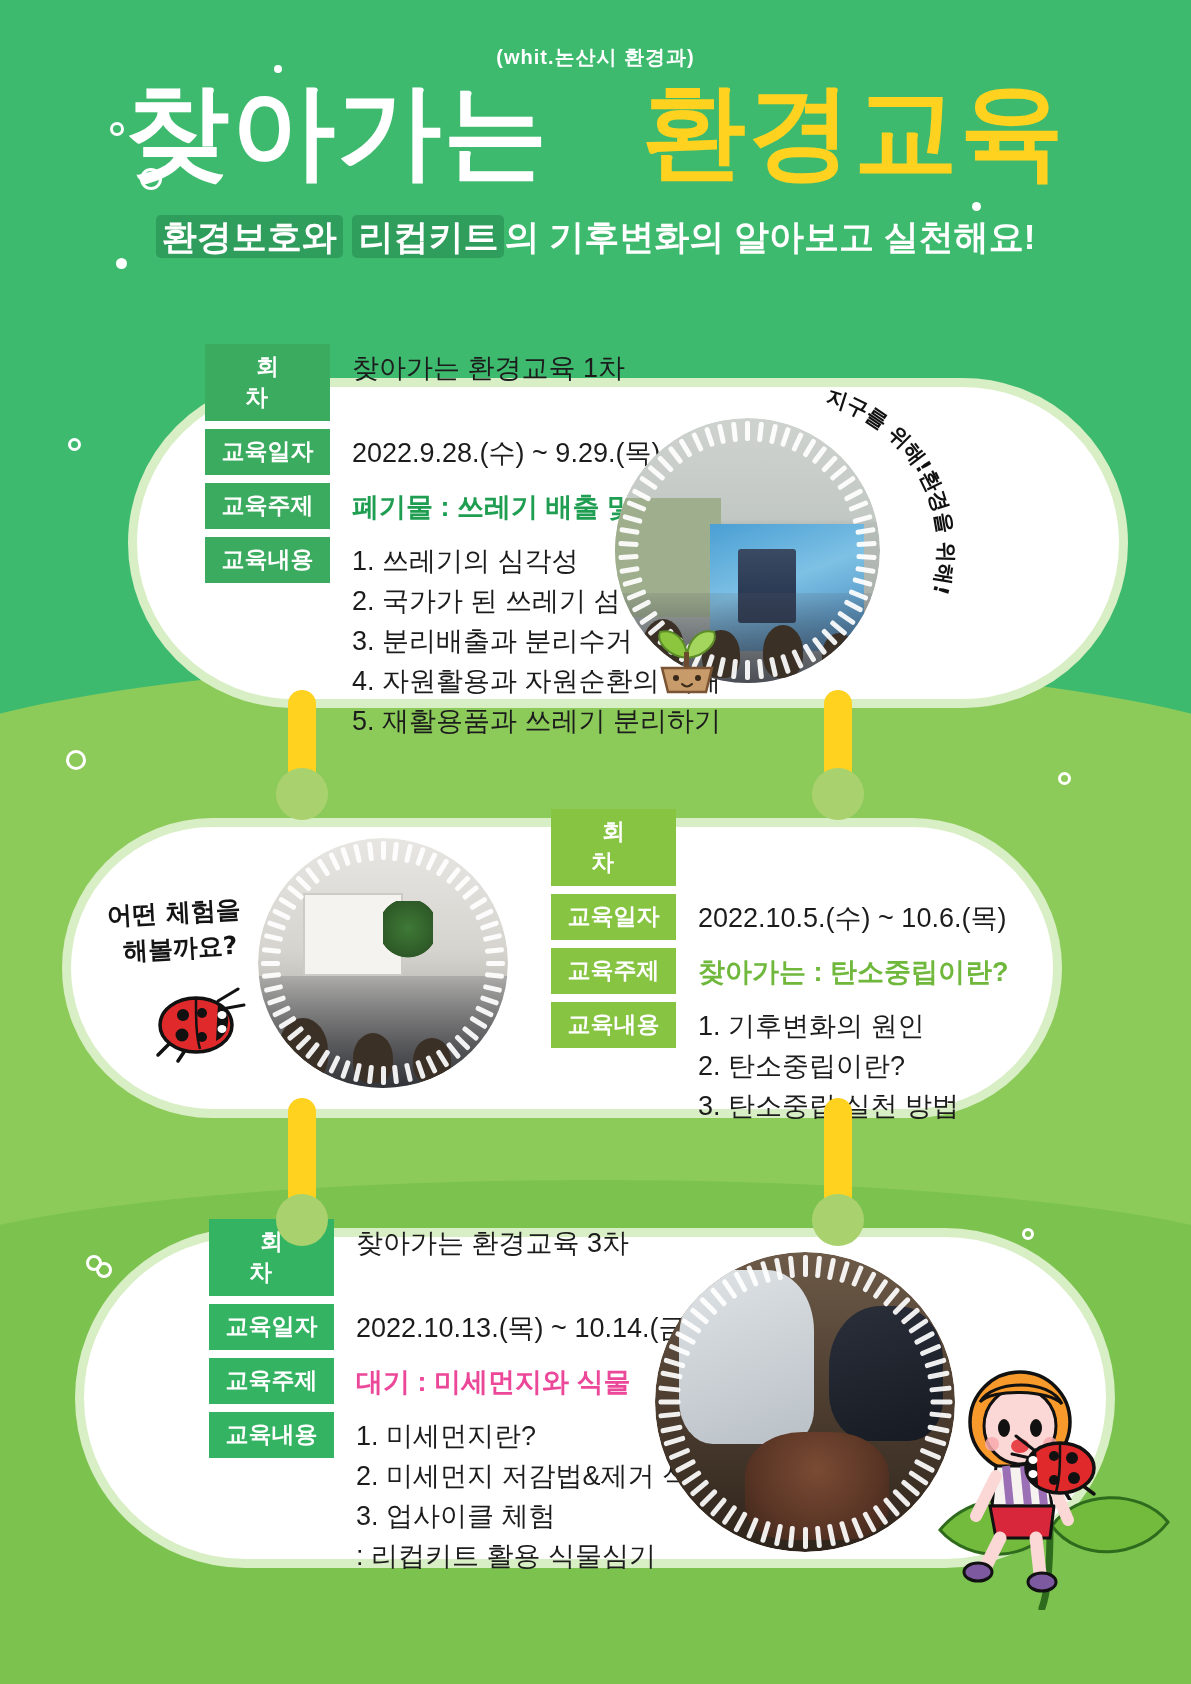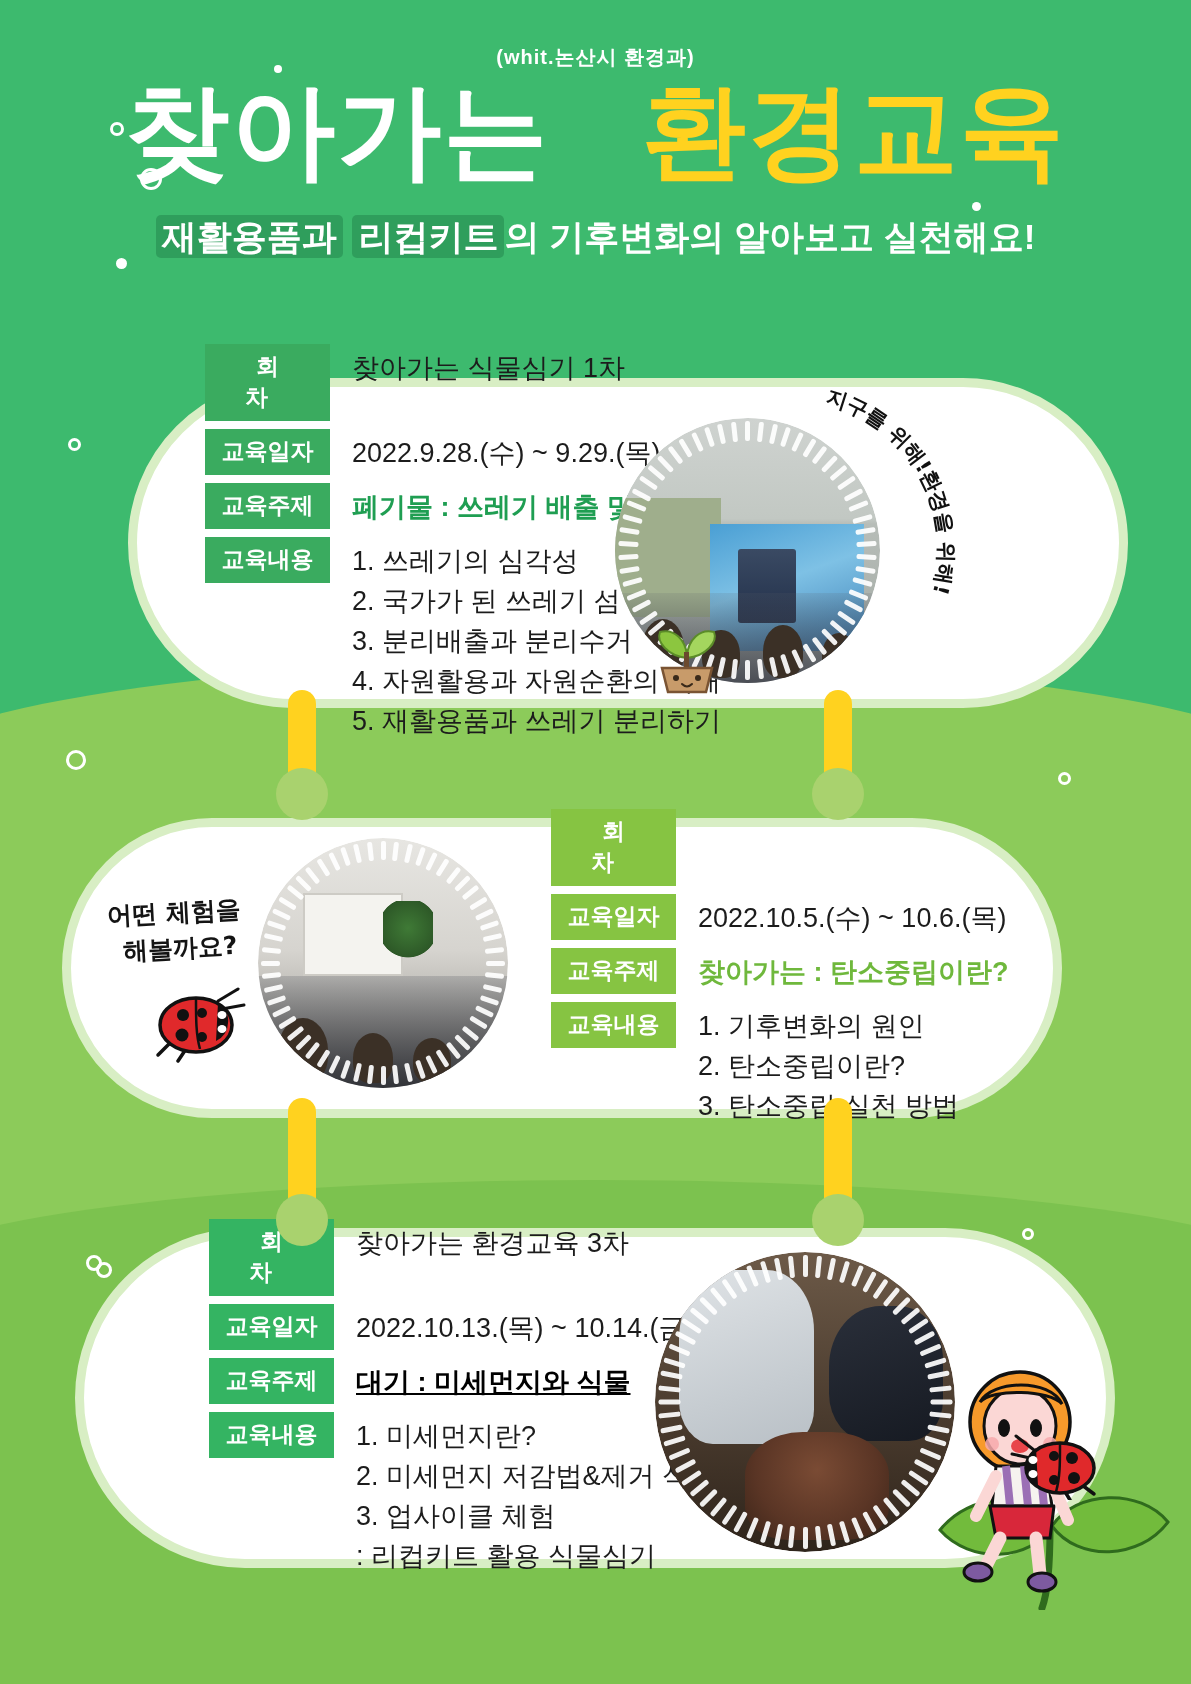--- a/index.html
+++ b/index.html
@@ -157,21 +157,21 @@
     color: #1c1c1c;
     line-height: 1.42;
     padding-top: 5px;
     white-space: nowrap;
   }
   .info-value.theme {
     font-weight: 700;
   }
   .theme-dark  { color: #1f9e52; }
   .theme-light { color: #6fb83c; }
-  .theme-mid   { color: #000000; text-decoration: underline; }
+  .theme-mid   { color: #ec4899; }
   .info-value.list { line-height: 1.48; }
 
   
   .photo {
     position: absolute;
     border-radius: 50%;
     overflow: hidden;
     z-index: 6;
   }
   .photo-inner { position: absolute; inset: 0; border-radius: 50%; }
@@ -313,29 +313,29 @@
       <span class="org">(whit.논산시 환경과)</span>
     </div>
 
     <div class="big-title">
       <span>찾아가는</span>
       <span>&nbsp;</span>
       <span class="y">환경교육</span>
     </div>
 
     <div class="subtitle">
-      <span class="hl">재활용품과</span><span>&nbsp;</span><span class="hl">리컵키트</span><span>의 기후변화의 알아보고 실천해요!</span>
+      <span class="hl">환경보호와</span><span>&nbsp;</span><span class="hl">리컵키트</span><span>의 기후변화의 알아보고 실천해요!</span>
     </div>
   </div>
 
   <div class="card" id="card-1">
     <div class="info" style="margin-left:68px;">
       <div class="info-row">
         <div class="info-label g-dark spaced">회 차</div>
-        <div class="info-value">찾아가는 식물심기 1차</div>
+        <div class="info-value">찾아가는 환경교육 1차</div>
       </div>
       <div class="info-row">
         <div class="info-label g-dark">교육일자</div>
         <div class="info-value">2022.9.28.(수) ~ 9.29.(목)</div>
       </div>
       <div class="info-row">
         <div class="info-label g-dark">교육주제</div>
         <div class="info-value theme theme-dark">폐기물 : 쓰레기 배출 및 재활용</div>
       </div>
       <div class="info-row">

